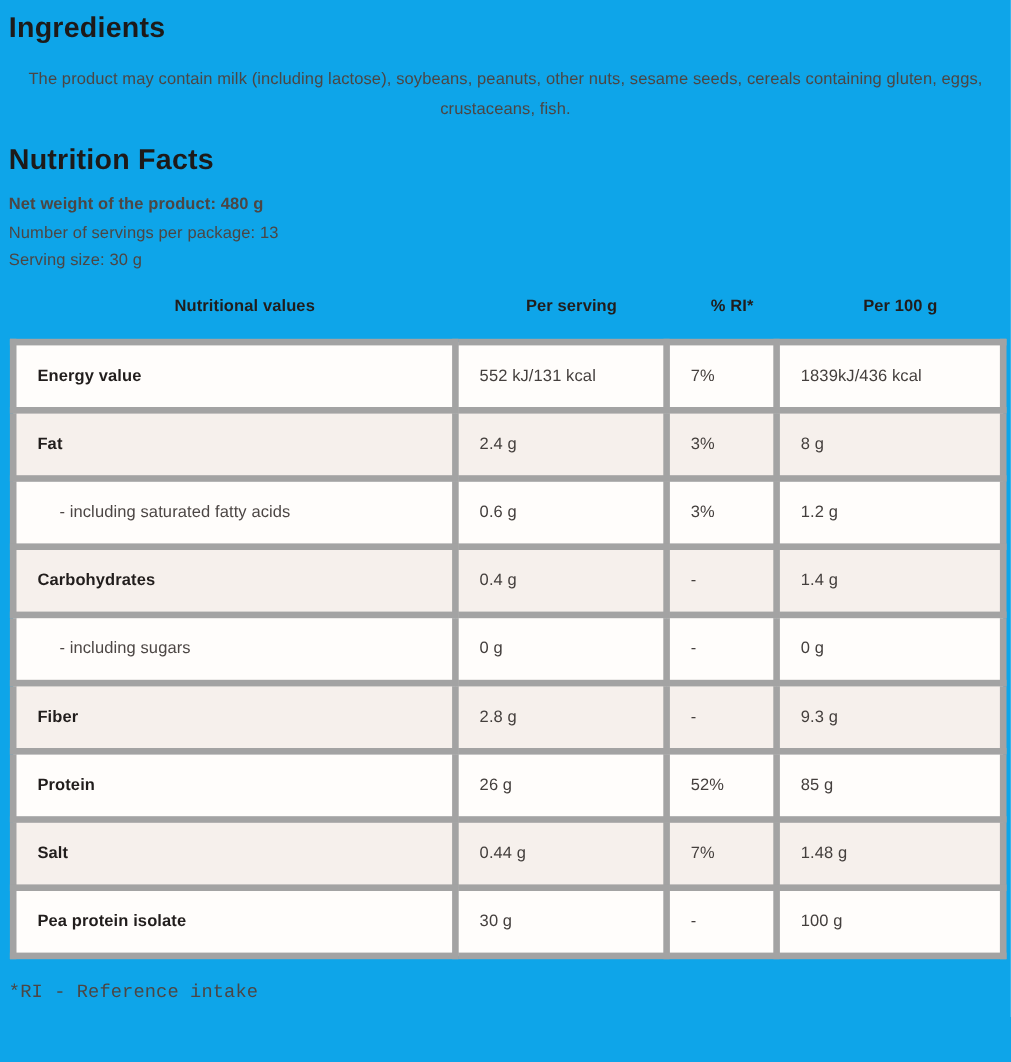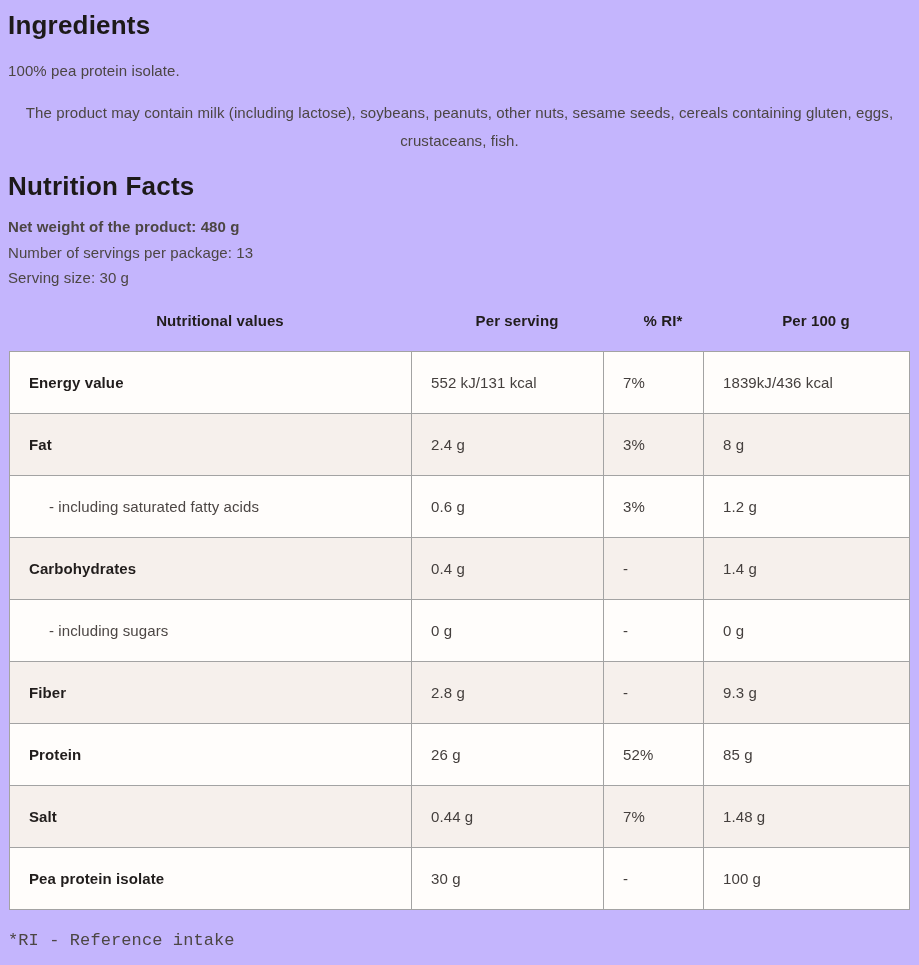--- a/index.html
+++ b/index.html
@@ -4,21 +4,21 @@
 <style>
   * { box-sizing: border-box; }
   html, body { margin: 0; padding: 0; }
   body {
     font-family: "Liberation Sans", "DejaVu Sans", sans-serif;
   }
   .page {
     position: relative;
     width: 919px;
     height: 965px;
-    background: #c4b5fd;
+    background: #0ea5e9;
     overflow: hidden;
   }
   .section { padding: 0 8px; }
   .heading {
     margin: 0;
     font-size: 26px;
     line-height: 30px;
     font-weight: 700;
     color: #1d1a19;
     letter-spacing: 0.2px;
@@ -67,21 +67,21 @@
     border: none;
     background: transparent;
     letter-spacing: 0.1px;
   }
   tbody td {
     height: 62px;
     vertical-align: middle;
     padding: 0 0 0 19px;
     font-size: 15px;
     color: #443f3d;
-    border: 1px solid #a3a3a3;
+    border: 6px solid #a3a3a3;
     letter-spacing: 0.1px;
   }
   tbody tr:nth-child(odd)  { background: #fffdfb; }
   tbody tr:nth-child(even) { background: #f6f0ec; }
   tbody td.lbl  { font-weight: 700; color: #211d1c; }
   tbody td.sub  { font-weight: 400; color: #4c4644; padding-left: 39px; }
   .footnote {
     margin: 22px 0 0 0;
     font-size: 17px;
     line-height: 18px;
@@ -90,21 +90,20 @@
     font-family: Liberation Mono, monospace;
   }
 </style>
 </head>
 <body>
 
 <div class="page">
 
   <div class="section">
     <h1 class="heading ingredients">Ingredients</h1>
-    <p class="body-text">100% pea protein isolate.</p>
     <p class="body-text allergens">The product may contain milk (including lactose), soybeans, peanuts, other nuts, sesame seeds, cereals containing gluten, eggs, crustaceans, fish.</p>
   </div>
 
   <div class="section">
     <h1 class="heading nutrition">Nutrition Facts</h1>
     <p class="info-line first">Net weight of the product: 480 g</p>
     <p class="info-line">Number of servings per package: 13</p>
     <p class="info-line">Serving size: 30 g</p>
 
     <table class="nutrition-table">

